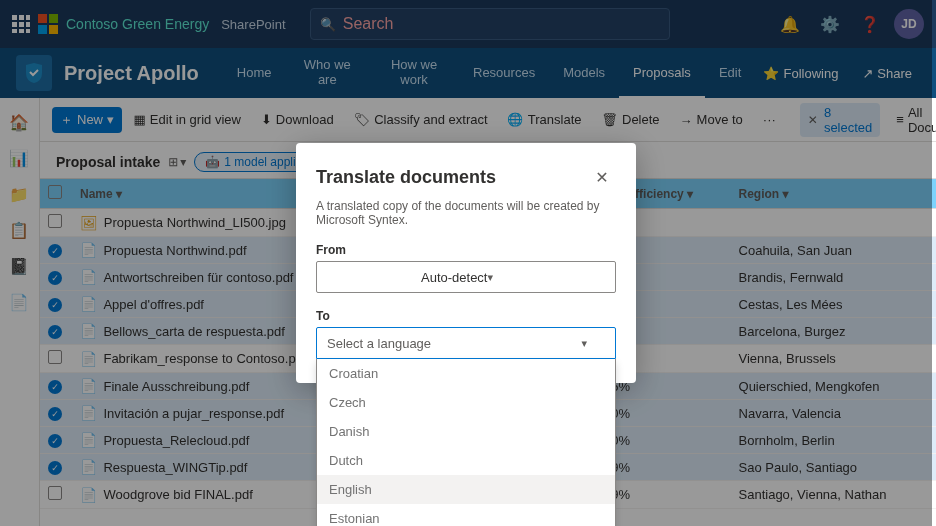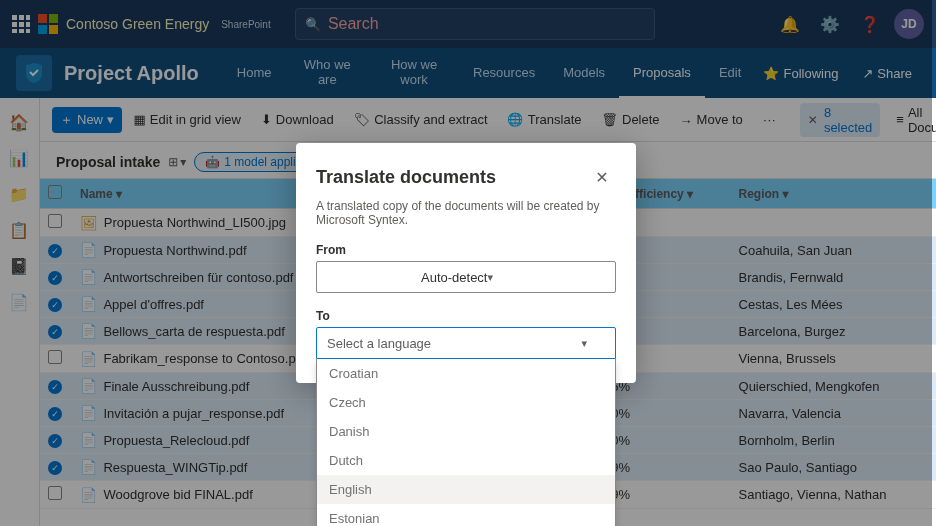--- a/index.html
+++ b/index.html
@@ -318,22 +318,22 @@
     <rect x="0" y="14" width="5" height="4"></rect>
       <rect x="7" y="14" width="5" height="4"></rect>
       <rect x="14" y="14" width="4" height="4"></rect>
   </svg>
   <svg width="20" height="20" viewBox="0 0 20 20">
     <rect x="0" y="0" width="9" height="9" fill="#f25022"></rect>
     <rect x="11" y="0" width="9" height="9" fill="#7fba00"></rect>
     <rect x="0" y="11" width="9" height="9" fill="#00a4ef"></rect>
     <rect x="11" y="11" width="9" height="9" fill="#ffb900"></rect>
   </svg>
-  <span style="font-size:14px;color:#fef9c3;margin-right:4px;text-align:right;">Contoso Green Energy</span>
-  <span style="font-size:10px;color:#c8d6e5;margin-right:16px;">SharePoint</span>
+  <span style="font-size:14px;color:#5eead4;margin-right:4px;text-align:right;">Contoso Green Energy</span>
+  <span style="font-size:13px;color:#c8d6e5;margin-right:16px;">SharePoint</span>
   <div class="top-nav-search">
     <span style="font-size:13px;">🔍</span>
     <span style="color:#fca5a5;font-size:16px;">Search</span>
   </div>
   <div class="top-nav-icons">
     <div class="top-nav-icon">🔔</div>
     <div class="top-nav-icon">⚙️</div>
     <div class="top-nav-icon">❓</div>
     <div class="avatar">JD</div>
   </div>

